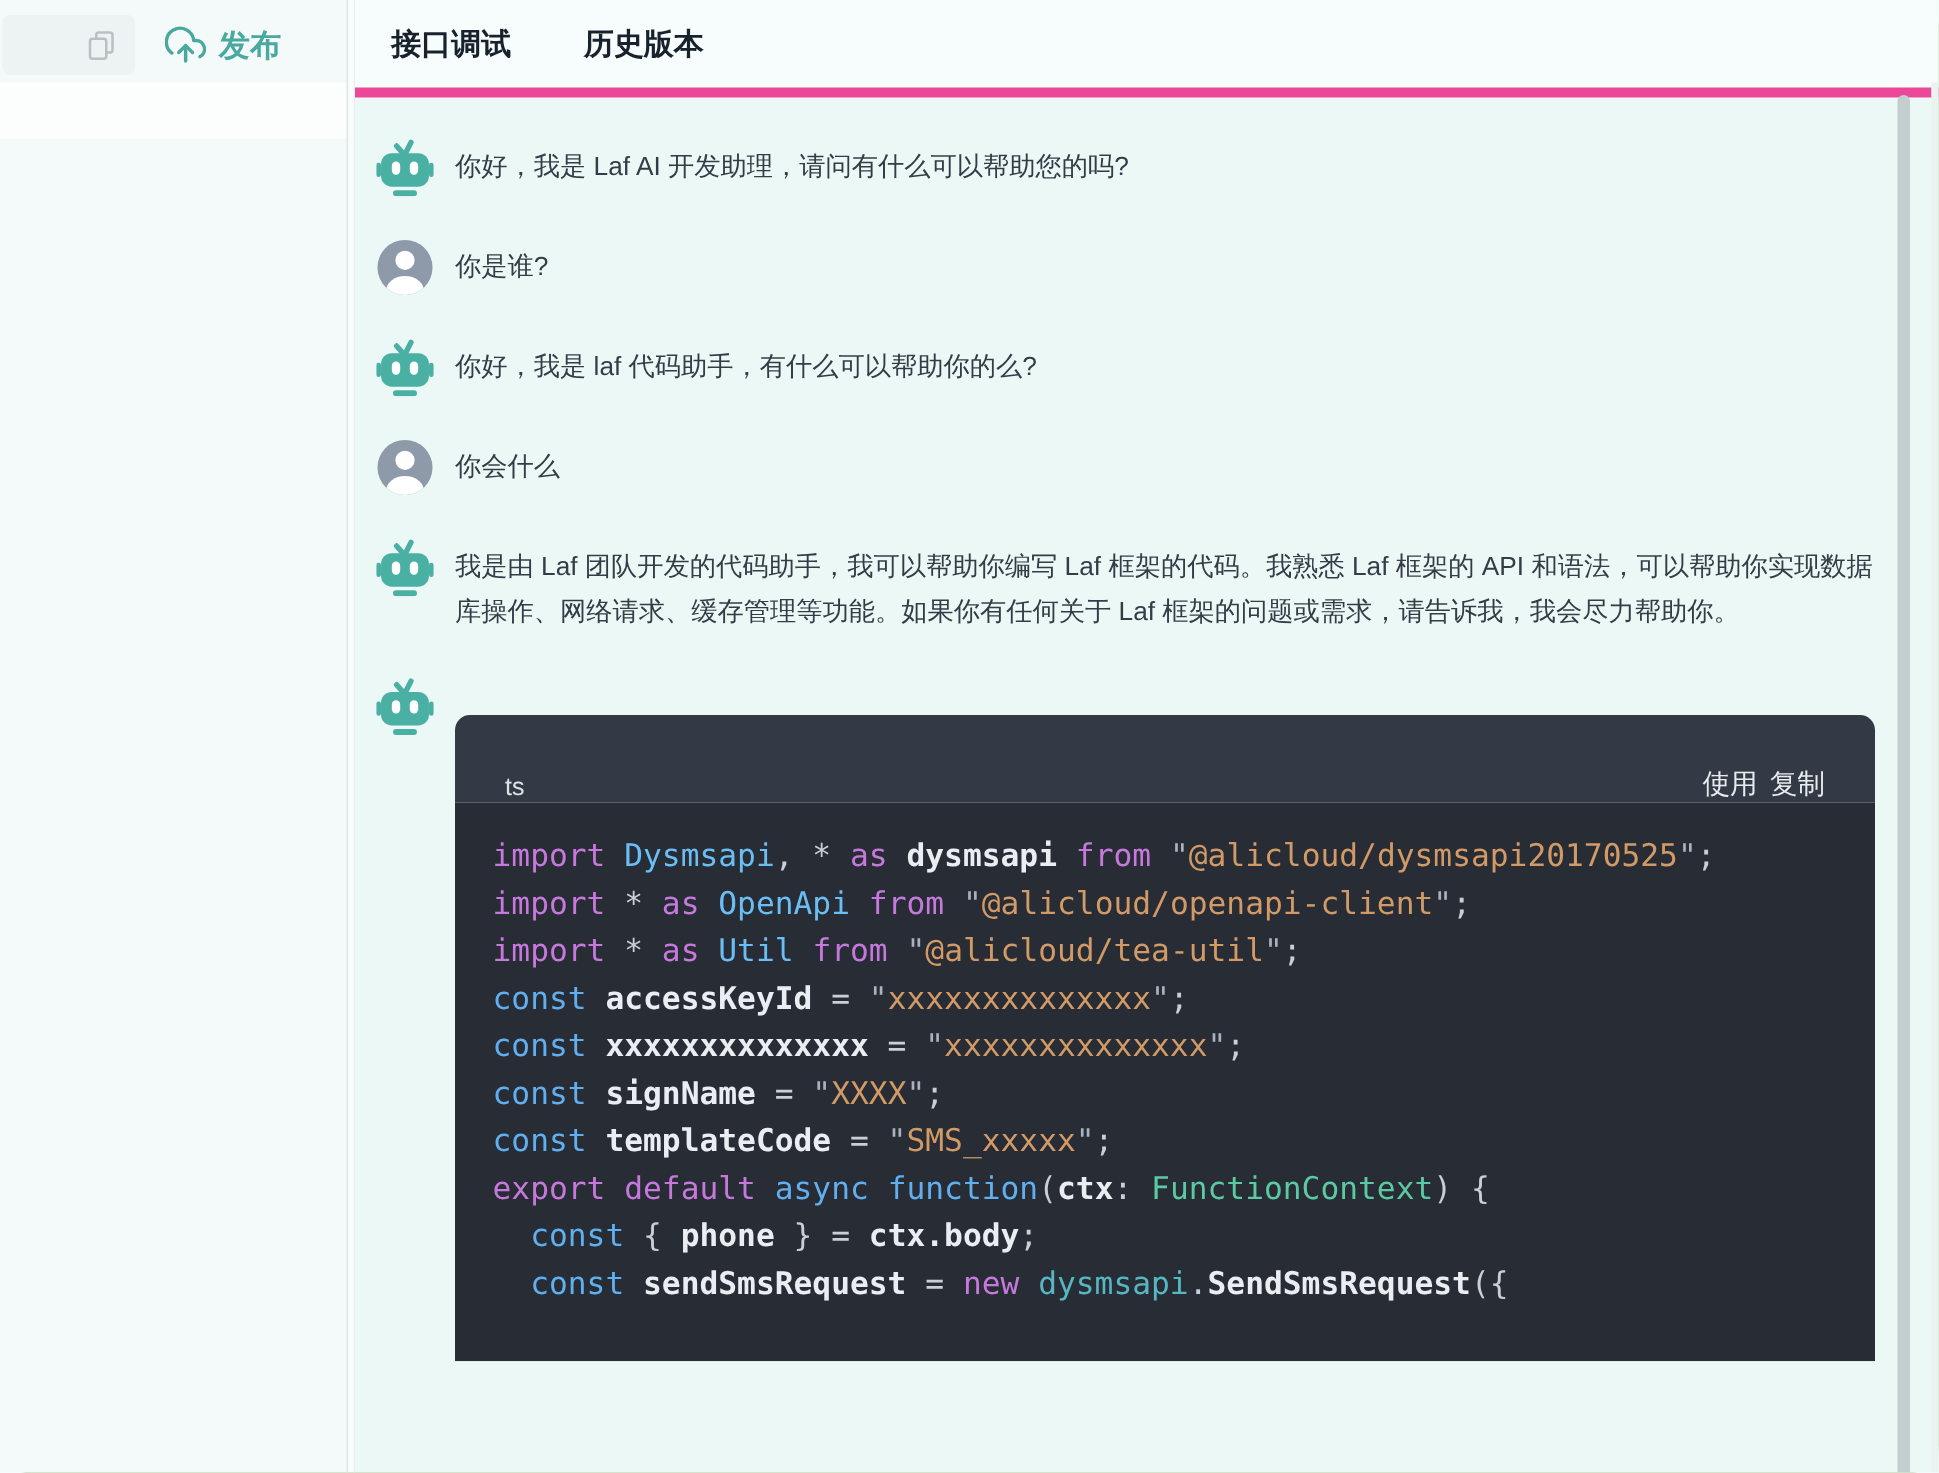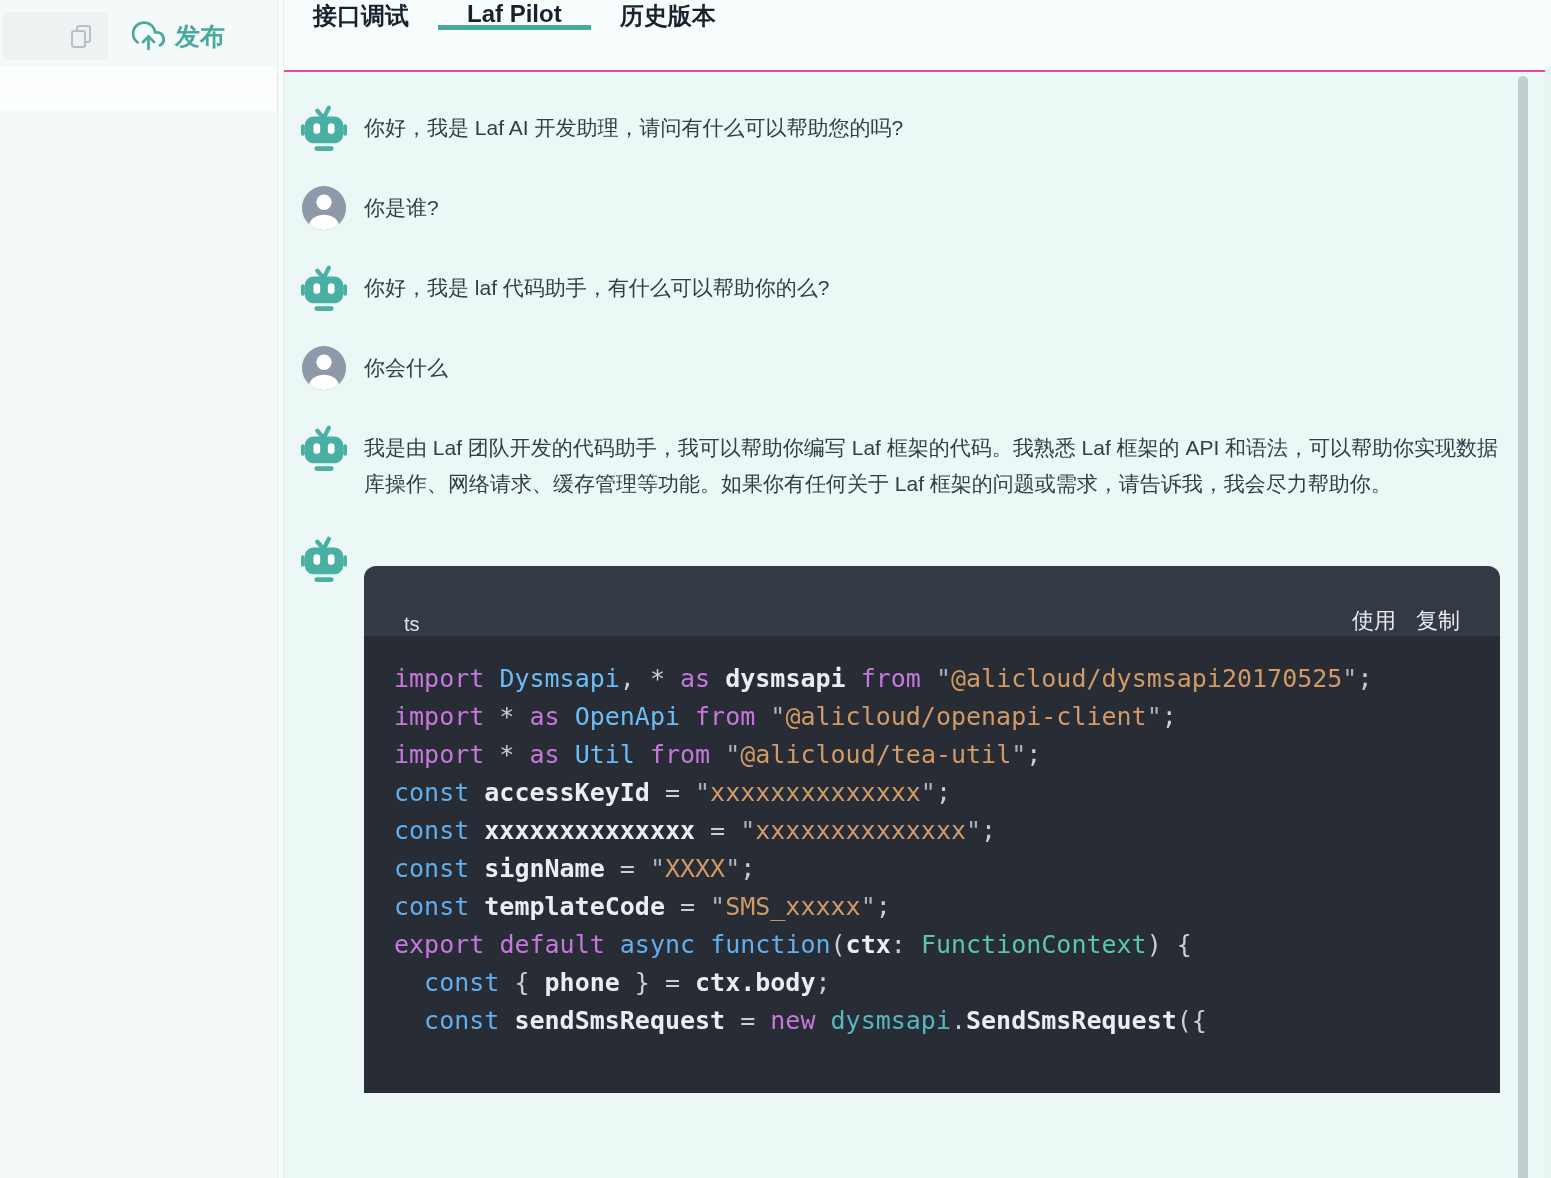--- a/index.html
+++ b/index.html
@@ -13,42 +13,42 @@
   .copy-box{margin-left:2px;width:106px;height:48px;background:#edf2f2;border-radius:6px;
     display:flex;align-items:center;justify-content:flex-end;padding-right:14px;box-sizing:border-box;}
   .copy-box svg{display:block;}
   .publish-btn{display:flex;align-items:center;gap:10px;margin-left:24px;cursor:pointer;
     color:var(--accent,#49a99e);font-weight:bold;font-size:25px;}
   .left-subband{height:45px;margin-top:6px;background:#fbfefd;}
   .panel-gap{width:5px;flex:0 0 5px;background:#f9fcfc;border-right:1px solid #e9f0f0;}
 
   
   .main{flex:1;display:flex;flex-direction:column;background:#ecf8f6;min-width:0;}
-  .tabbar{height:70px;flex:0 0 70px;background:#f7fdfc;border-bottom:2px solid #ec4899;
-    display:flex;align-items:flex-start;}
+  .tabbar{height:70px;flex:0 0 70px;background:#f7fdfc;border-bottom:8px solid #ec4899;
+    display:flex;align-items:center;}
   .tab{padding:0 29px;display:flex;align-items:center;font-size:24px;font-weight:bold;
     color:#18222c;position:relative;cursor:pointer;}
   .tab.active::after{content:"";position:absolute;left:0;right:0;bottom:-2px;height:5px;
     background:var(--accent,#49a99e);}
 
   .chat{flex:1;padding:33px 0 0 17px;overflow:hidden;}
   .msg{display:flex;margin-bottom:34px;}
   .avatar{width:46px;height:46px;flex:0 0 46px;margin-right:17px;}
   .avatar svg{display:block;width:46px;height:46px;}
   .avatar.bot{color:#4bb0a4;}
   .msg-text{font-size:21px;line-height:36px;color:#333c47;padding-top:5px;max-width:1139px;}
 
   
   .code-card{width:1136px;margin-top:30px;border-radius:12px 12px 0 0;overflow:hidden;}
   .code-header{height:70px;background:var(--code-header-bg,#333a45);display:flex;
     align-items:flex-end;padding:0 40px;color:#dfe3e8;}
   .code-lang{font-size:20px;}
-  .code-actions{margin-left:auto;display:flex;gap:20px;font-size:22px;color:#e8ebef;}
+  .code-actions{margin-left:auto;display:flex;gap:10px;font-size:22px;color:#e8ebef;}
   .code-action{cursor:pointer;}
-  .code-body{background:var(--code-bg,#272c35);padding:24px 0 10px 30px;height:423px;box-sizing:content-box;}
+  .code-body{background:var(--code-bg,#272c35);padding:24px 0 0 30px;height:423px;box-sizing:content-box;}
   .code-line{font-family:"DejaVu Sans Mono",monospace;font-size:25px;line-height:38px;
     white-space:pre;color:var(--code-text,#c9ced7);}
   .kw{color:var(--code-keyword,#c678dd);}
   .kb{color:var(--code-keyword2,#61afef);}
   .cls{color:var(--code-class,#6cbdf4);}
   .wht{color:#eaedf2;font-weight:bold;}
   .pln{color:var(--code-text,#c9ced7);}
   .q{color:var(--code-quote,#abb2bf);}
   .str{color:var(--code-string,#d19a66);}
   .typ{color:var(--code-type,#5bc9a2);}
@@ -82,21 +82,20 @@
       </div>
     </div>
     <div class="left-subband"></div>
   </div>
 
   <div class="panel-gap"></div>
 
   <div class="main">
     <div class="tabbar">
       <div class="tab">接口调试</div>
-      <div class="tab active">Laf Pilot</div>
       <div class="tab">历史版本</div>
     </div>
 
     <div class="chat">
       <div>
           <div class="msg">
   <span class="avatar bot">
     <svg viewBox="0 0 48 48" fill="currentColor">
       <line x1="17" y1="6" x2="23" y2="13" stroke="currentColor" stroke-width="4.5" stroke-linecap="round"></line>
       <line x1="29" y1="3" x2="24" y2="13" stroke="currentColor" stroke-width="4.5" stroke-linecap="round"></line>

